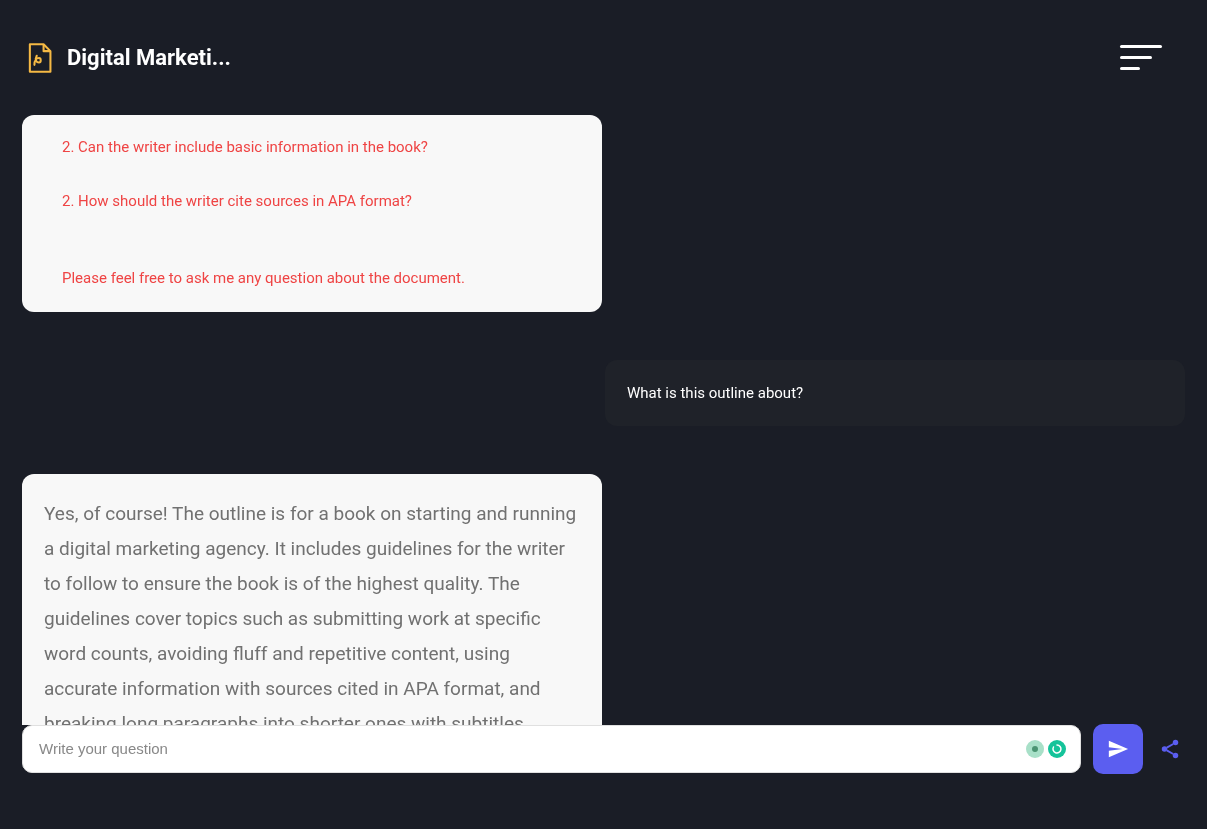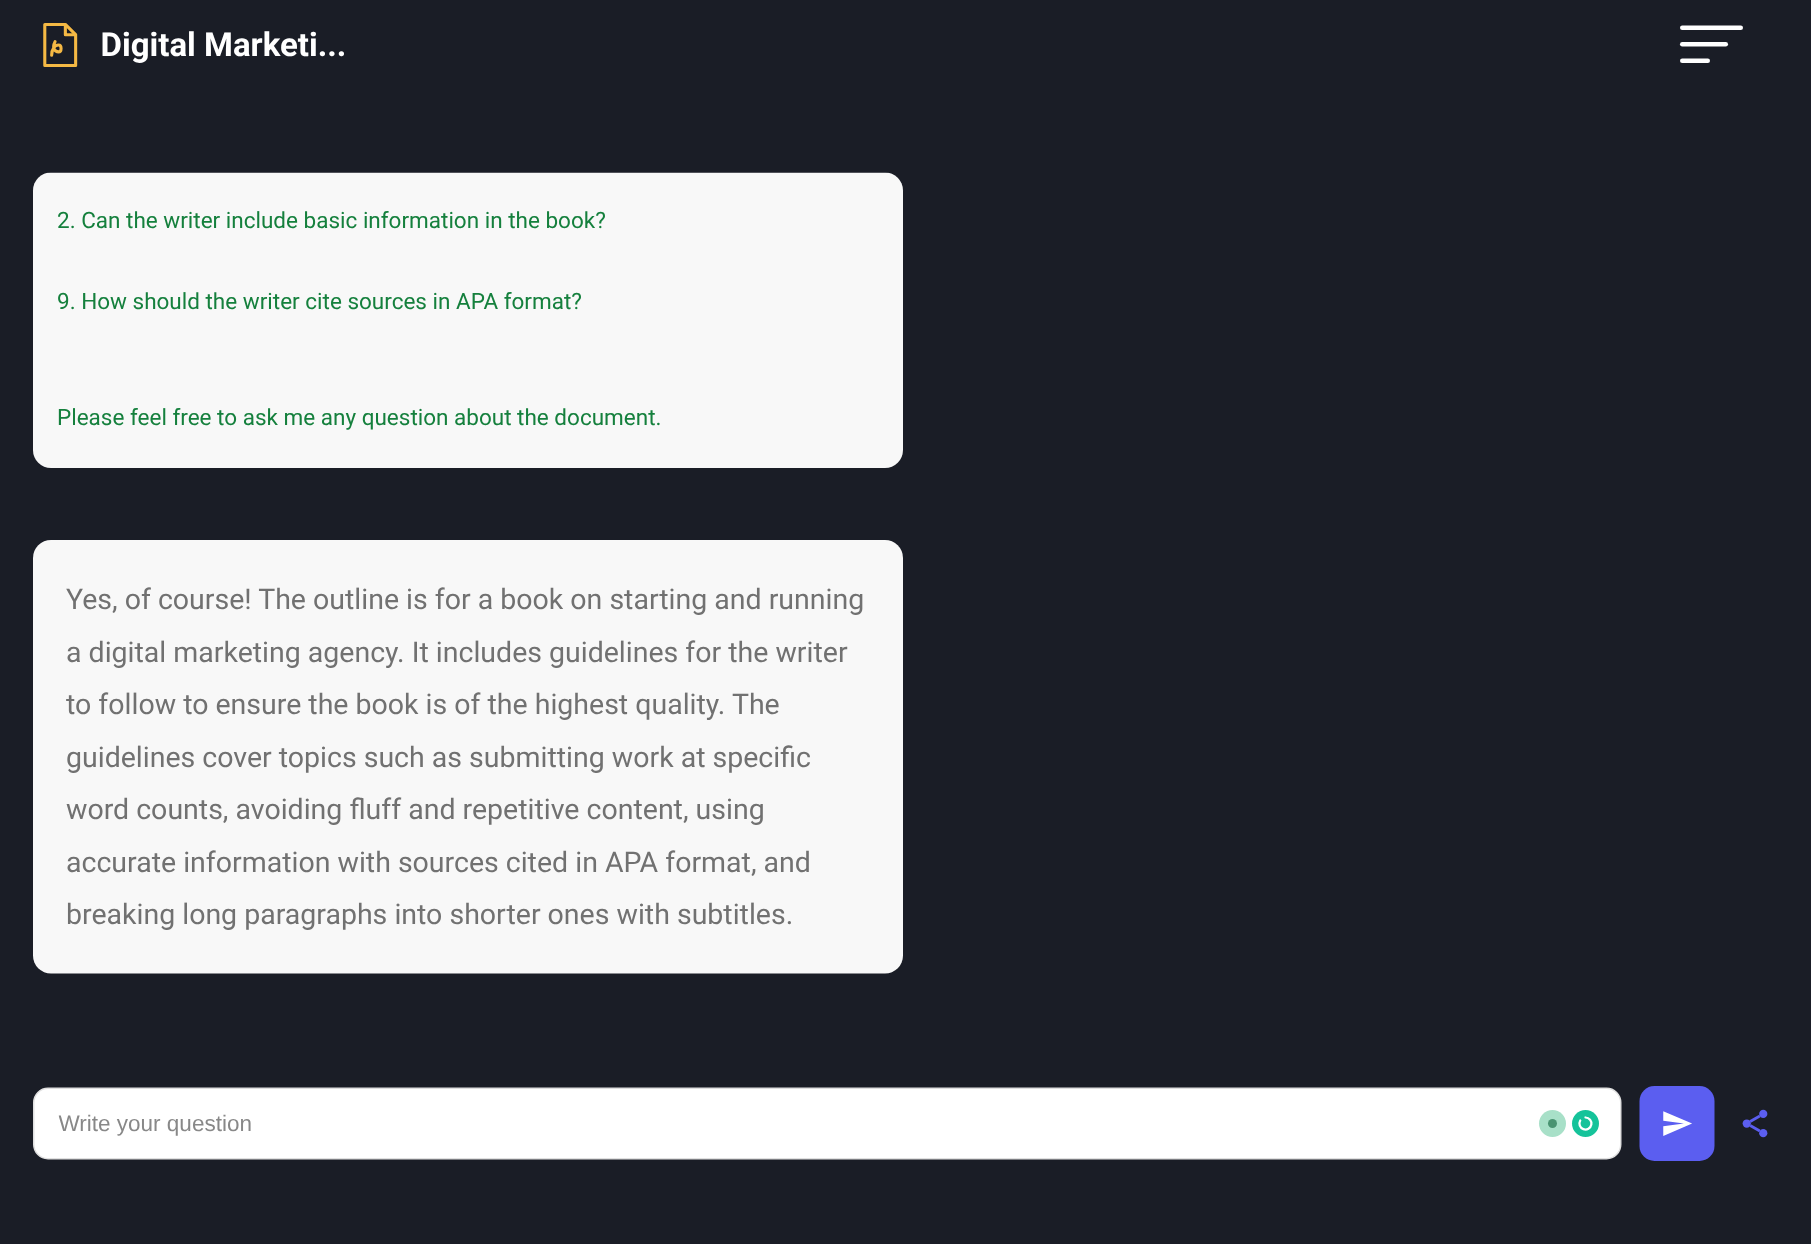--- a/index.html
+++ b/index.html
@@ -12,23 +12,23 @@
       background-color: #1a1d26;
       font-family: -apple-system, BlinkMacSystemFont, 'Segoe UI', Roboto, sans-serif;
       width: 1207px;
       height: 829px;
       overflow: hidden;
       position: relative;
     }
     
     .header {
       display: flex;
-      align-items: flex-start;
+      align-items: center;
       justify-content: space-between;
-      padding: 14px 25px;
+      padding: 38px 25px;
       height: 115px;
     }
     
     .header-left {
       display: flex;
       align-items: center;
       gap: 14px;
     }
     
     .pdf-icon {
@@ -71,24 +71,24 @@
     
     .chat-container {
       padding: 0 22px;
       height: 610px;
       overflow-y: auto;
     }
     
     .message-assistant {
       background-color: #f8f8f8;
       border-radius: 12px;
-      padding: 20px 16px;
+      padding: 20px 40px;
       max-width: 580px;
       margin-bottom: 48px;
-      color: #15803d;
+      color: #ef4444;
       font-size: 15px;
       line-height: 1.7;
     }
     
     .message-assistant .question-item {
       margin-bottom: 28px;
     }
     
     .message-assistant .footer-text {
       margin-top: 52px;
@@ -226,24 +226,27 @@
   <div class="menu-icon">
     <div class="menu-line"></div>
     <div class="menu-line"></div>
     <div class="menu-line"></div>
   </div>
 </div>
 
 <div class="chat-container">
   <div class="message-assistant">
     <div class="question-item">2. Can the writer include basic information in the book?</div>
-    <div class="question-item">9. How should the writer cite sources in APA format?</div>
+    <div class="question-item">2. How should the writer cite sources in APA format?</div>
     <div class="footer-text">Please feel free to ask me any question about the document.</div>
   </div>
 
+  <div class="message-user">
+    <span>What is this outline about?</span>
+  </div>
 
   <div class="message-assistant-2">
     <span>Yes, of course! The outline is for a book on starting and running a digital marketing agency. It includes guidelines for the writer to follow to ensure the book is of the highest quality. The guidelines cover topics such as submitting work at specific word counts, avoiding fluff and repetitive content, using accurate information with sources cited in APA format, and breaking long paragraphs into shorter ones with subtitles.</span>
   </div>
 </div>
 
 <div class="input-bar">
   <div class="input-field">
     <input type="text" placeholder="Write your question" style="">
     <div class="input-icons">

